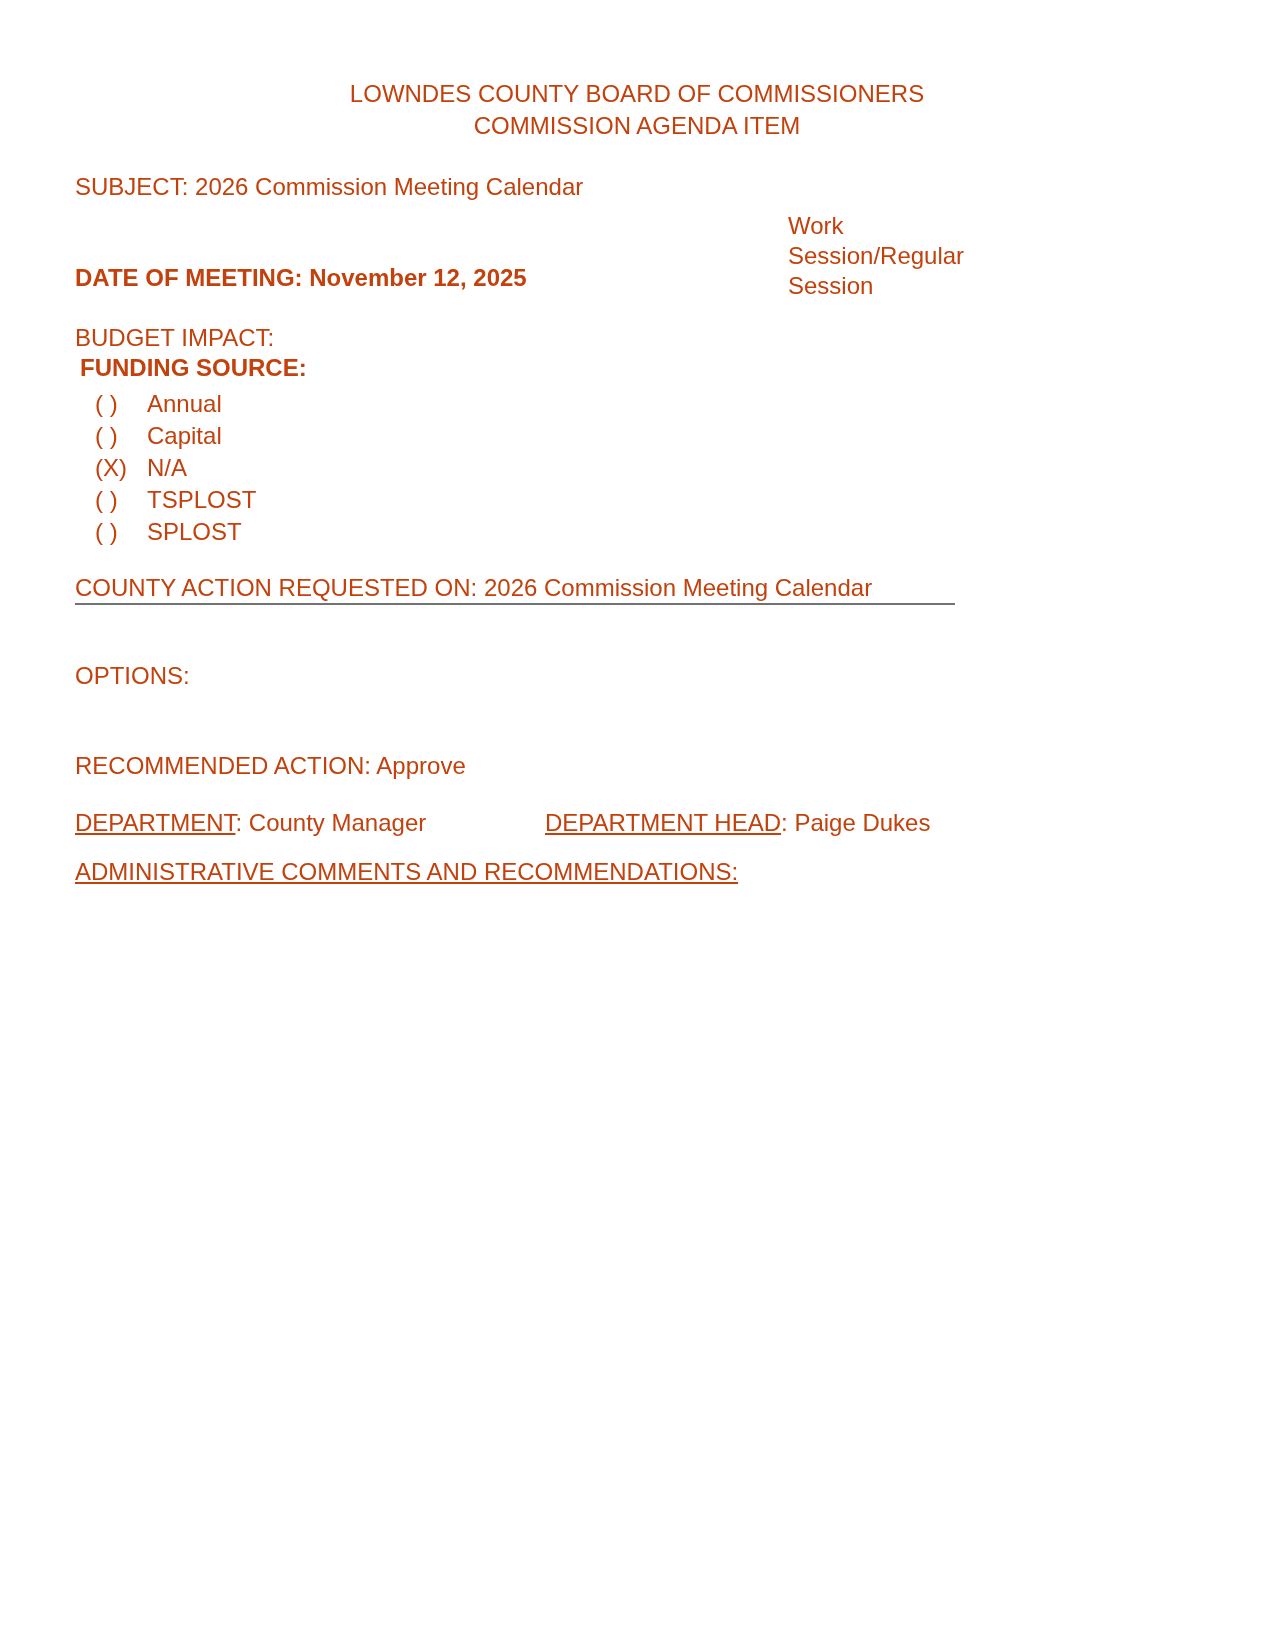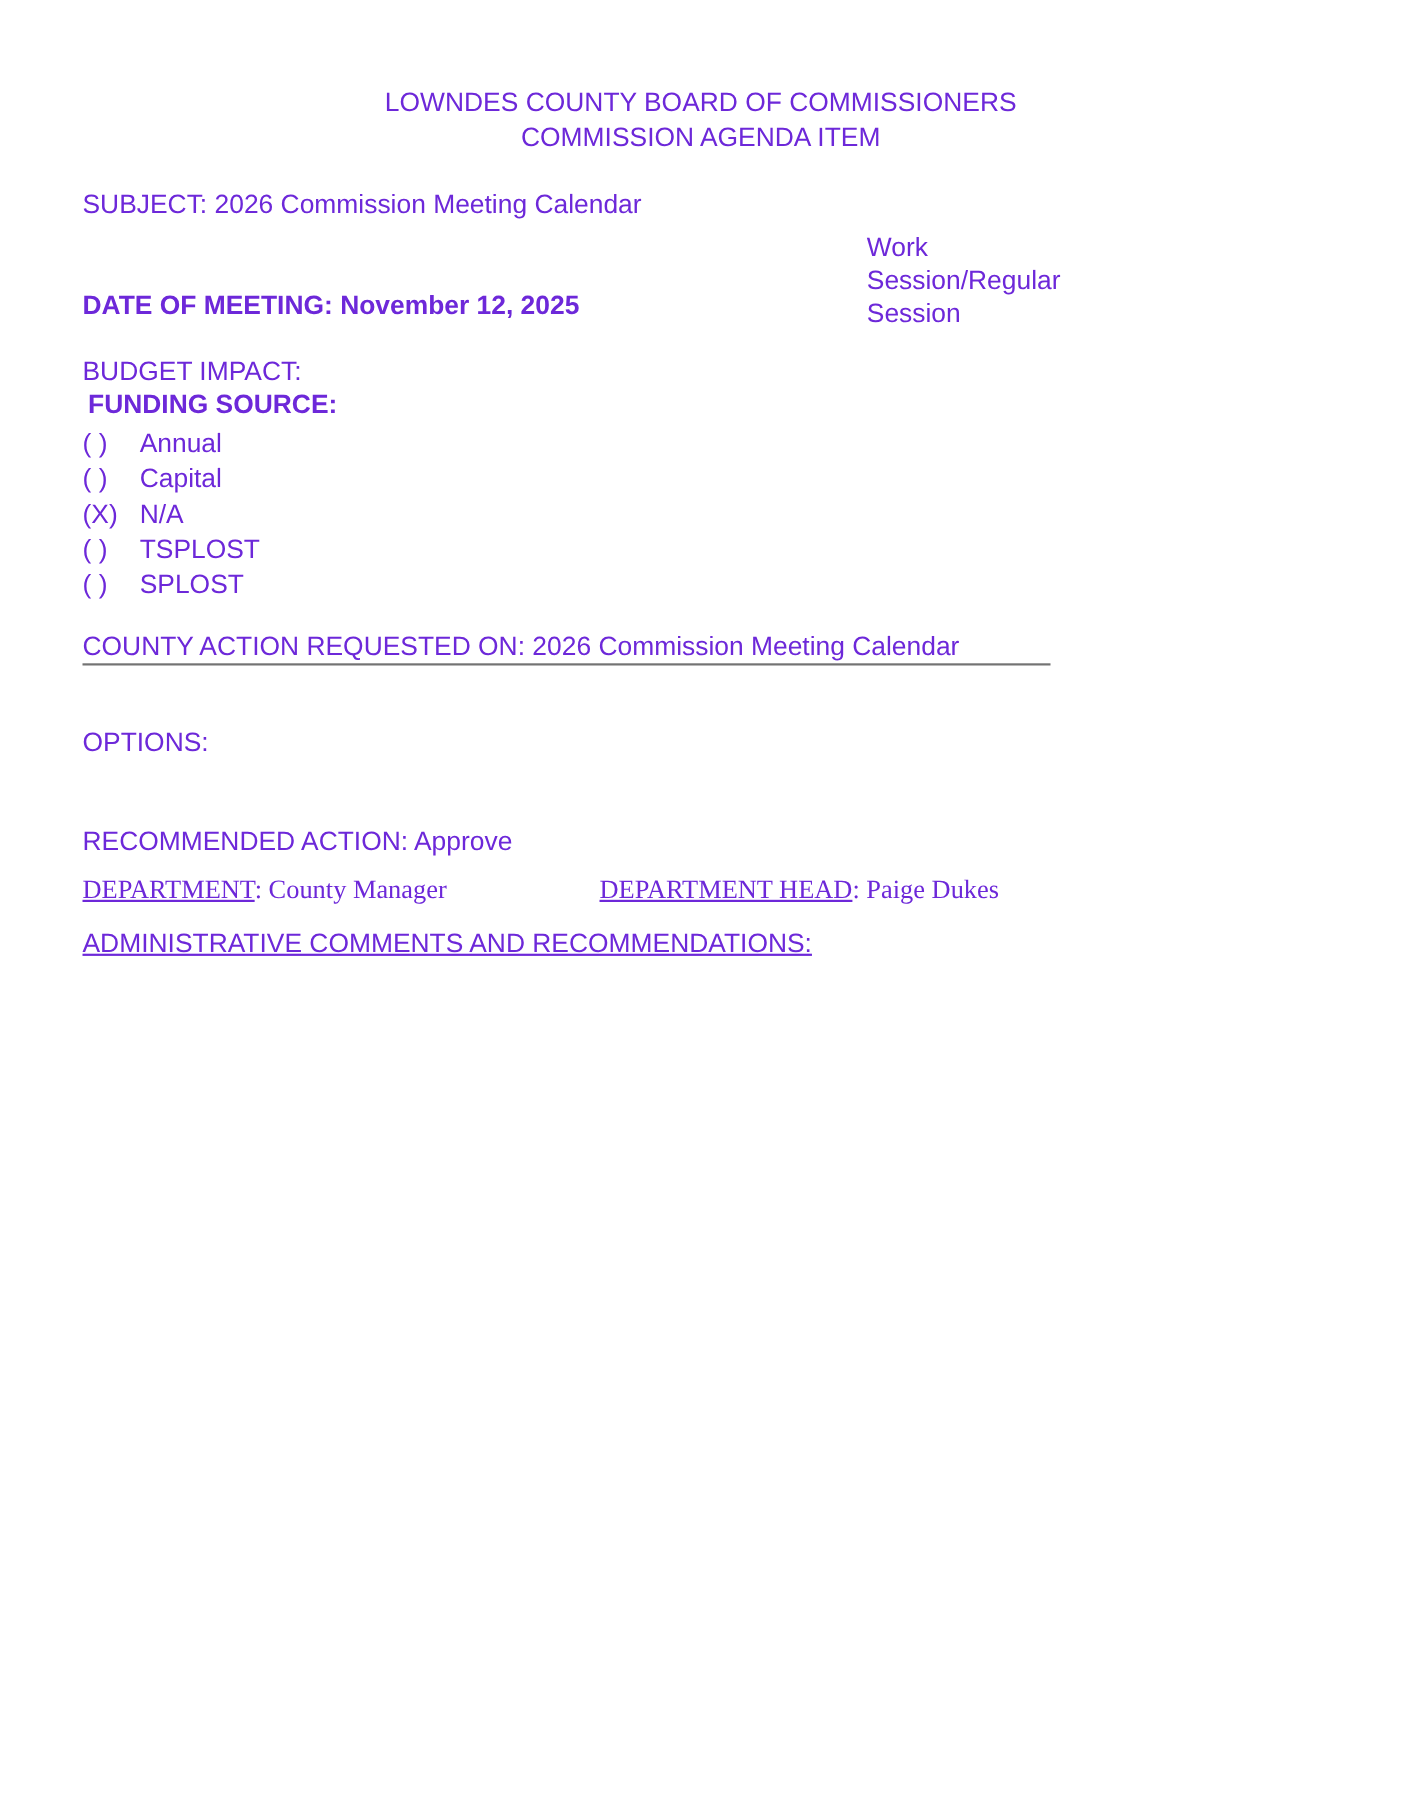--- a/index.html
+++ b/index.html
@@ -5,40 +5,41 @@
   html, body {
     margin: 0;
     padding: 0;
     background: #ffffff;
   }
   .page {
     position: relative;
     width: 1275px;
     height: 1562px;
     background: #ffffff;
-    color: #6d28d9;
+    color: #c2410c;
     font-family: "Liberation Sans", sans-serif;
     font-size: 24px;
     line-height: 30px;
     box-sizing: border-box;
     padding: 78px 76px 0 75px;
     overflow: hidden;
   }
   .doc-title {
     text-align: center;
     line-height: 32px;
   }
   .line { white-space: nowrap; }
   .subject-line   { margin-top: 30px; }
   .date-line      { margin-top: 61px; font-weight: bold; }
   .budget-line    { margin-top: 30px; }
   .funding-line   { margin-left: 5px; font-weight: bold; }
   .funding-list   { margin-top: 5px; }
   .funding-row {
     line-height: 32px;
+    margin-left: 20px;
     white-space: nowrap;
   }
   .funding-row .mark {
     display: inline-block;
     width: 52px;
   }
   .county-action {
     margin-top: 25px;
     width: 880px;
     border-bottom: 2px solid #737373;
@@ -51,24 +52,23 @@
     margin-top: 56px;
     display: flex;
     align-items: flex-start;
   }
   .options-label {
     flex: 0 0 auto;
     width: 107px;
   }
   .recommended-line { margin-top: 60px; }
   .dept-row {
-    margin-top: 13px;
+    margin-top: 27px;
     position: relative;
     white-space: nowrap;
-    font-family: Liberation Serif, serif;
   }
   .dept-head {
     position: absolute;
     left: 470px;
     top: 0;
     white-space: nowrap;
   }
   .admin-line { margin-top: 19px; text-decoration: underline; }
   .session-block {
     position: absolute;

